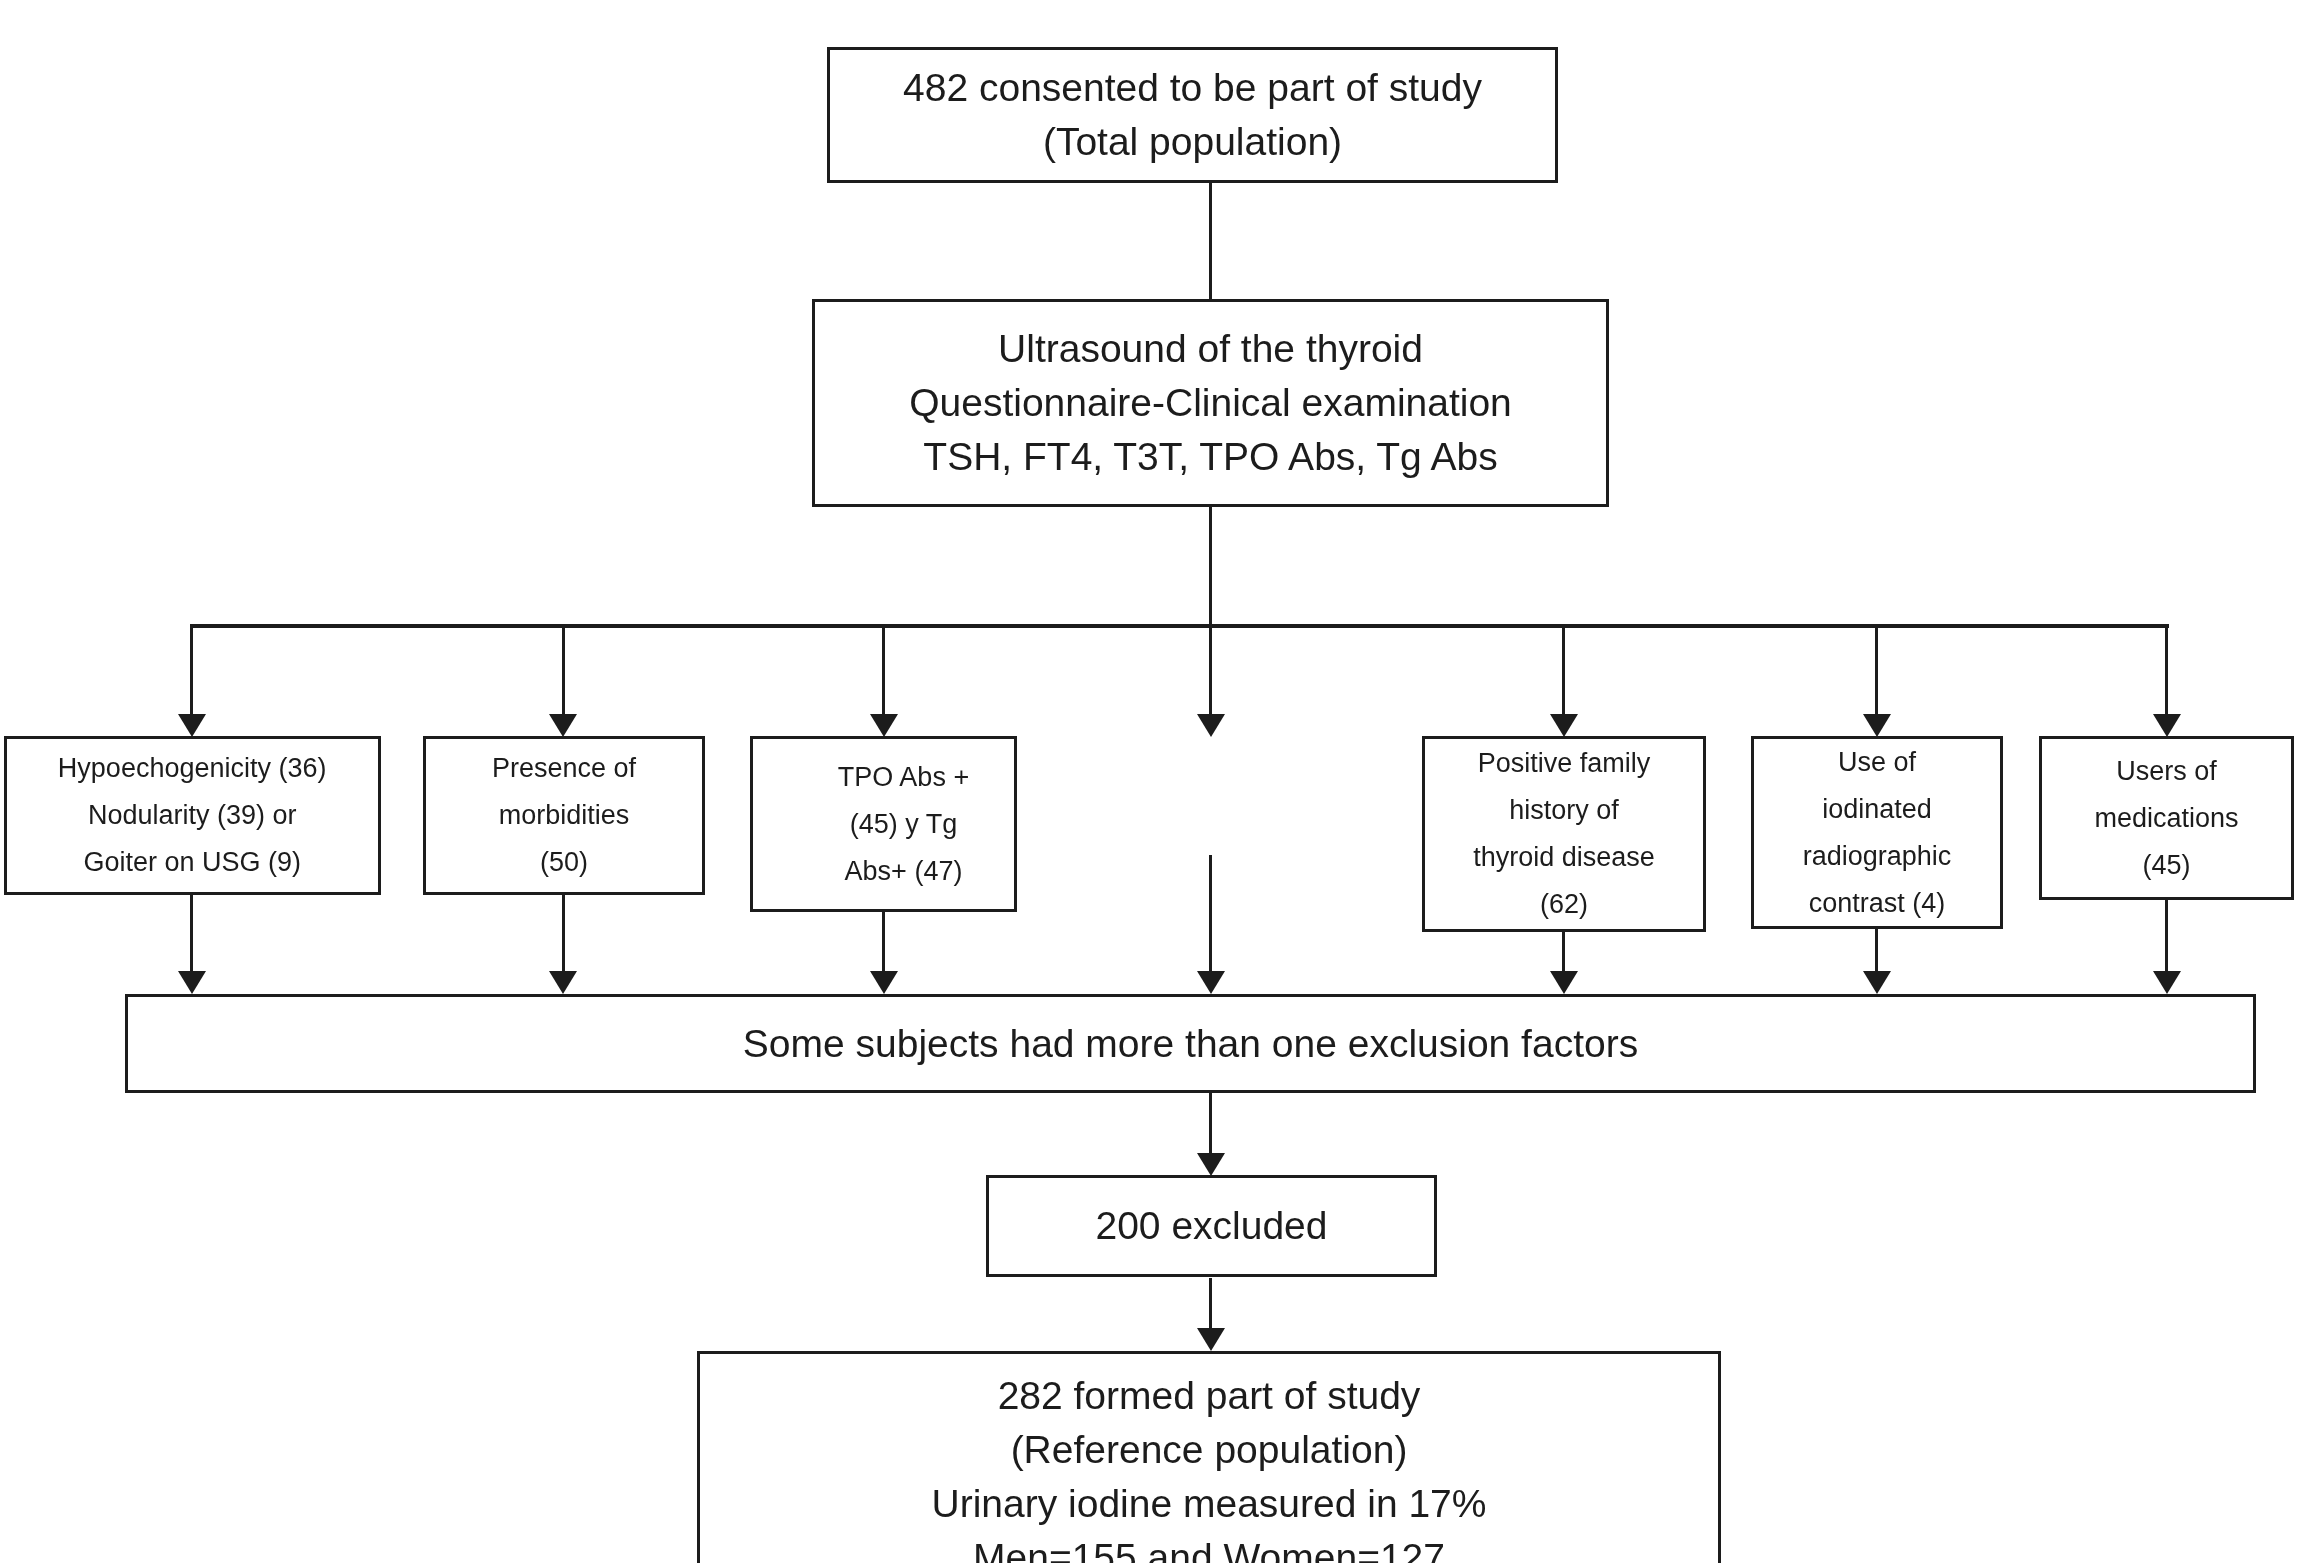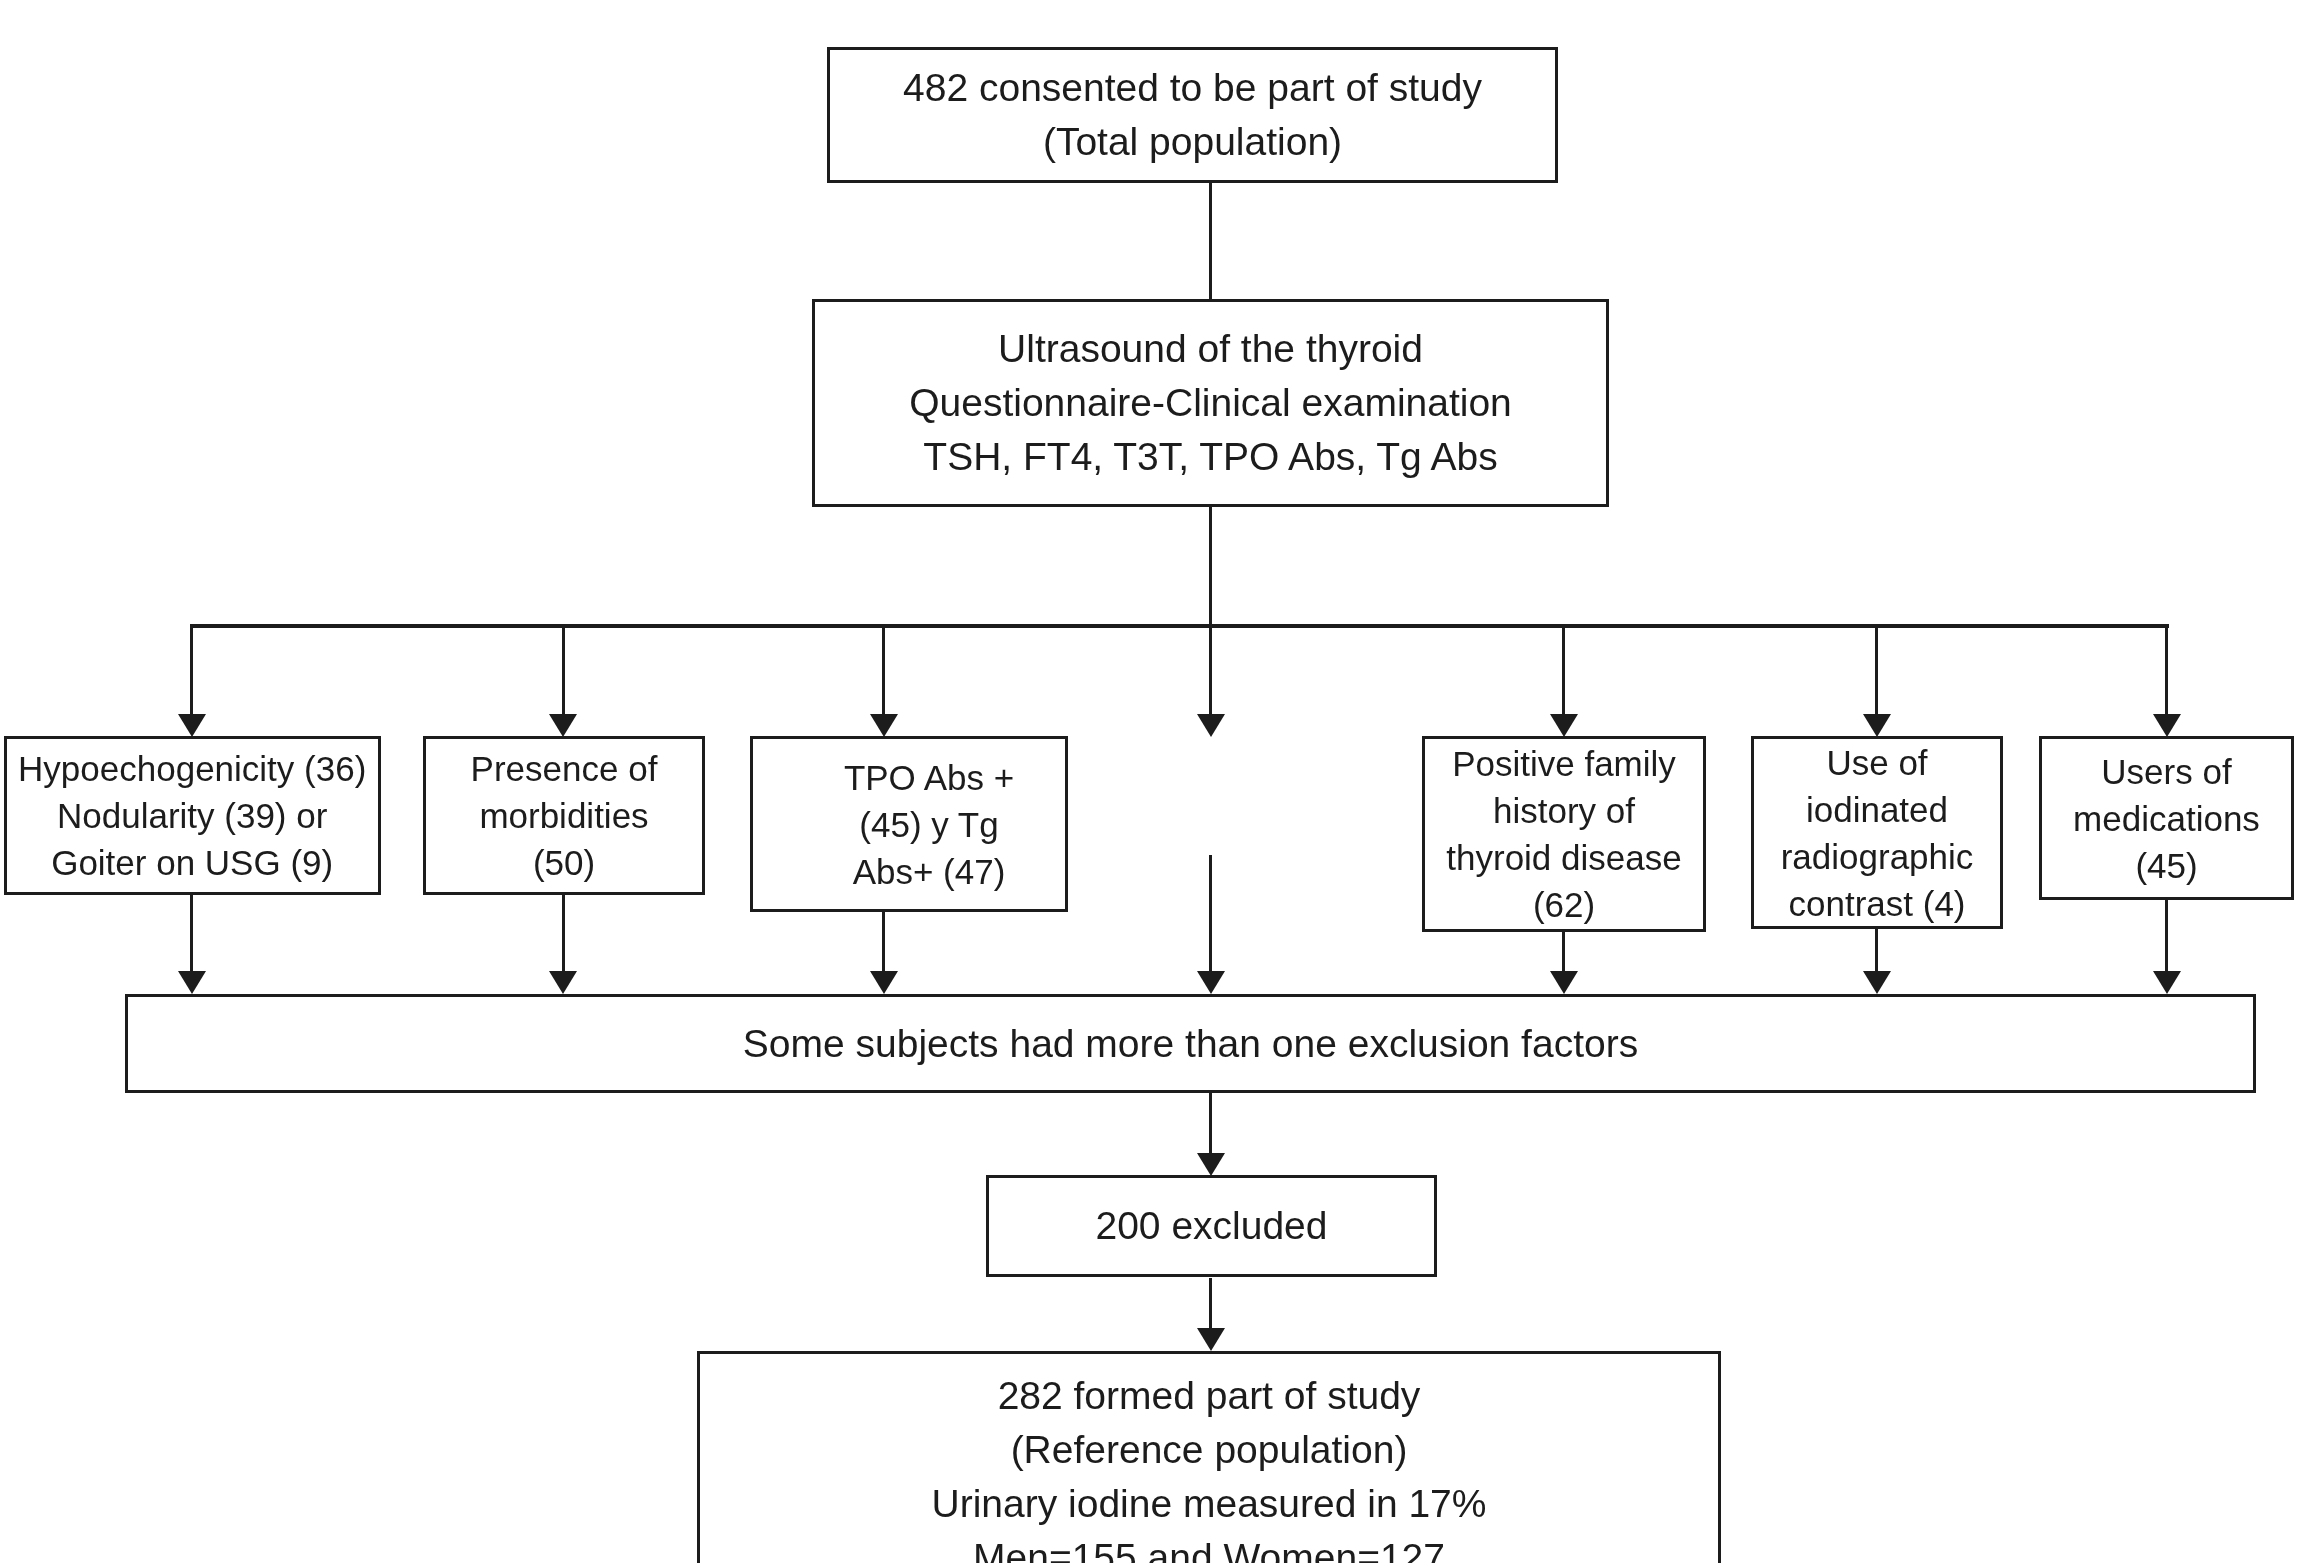--- a/index.html
+++ b/index.html
@@ -23,21 +23,21 @@
   .node{
     position:absolute;
     box-sizing:border-box;
     border:3.7px solid var(--line);
     background:var(--bg);
     display:flex;
     flex-direction:column;
     align-items:center;
     justify-content:center;
     text-align:center;
-    font-size:35px;
+    font-size:27px;
     line-height:47px;
     white-space:nowrap;
   }
   .node.lg{
     font-size:39px;
     line-height:54px;
   }
   .vline{
     position:absolute;
     width:2.9px;
@@ -105,21 +105,21 @@
     <div>Nodularity (39) or</div>
     <div>Goiter on USG (9)</div>
   </div>
 
   <div class="node" style="left:423px;top:693px;width:282px;height:159px;">
     <div>Presence of</div>
     <div>morbidities</div>
     <div>(50)</div>
   </div>
 
-  <div class="node" style="left:750px;top:693px;width:318px;height:176px;padding-left:40px;">
+  <div class="node" style="left:750px;top:693px;width:267px;height:176px;padding-left:40px;">
     <div>TPO Abs +</div>
     <div>(45) y Tg</div>
     <div>Abs+ (47)</div>
   </div>
 
 
   <div class="node" style="left:1422px;top:693px;width:284px;height:196px;">
     <div>Positive family</div>
     <div>history of</div>
     <div>thyroid disease</div>

